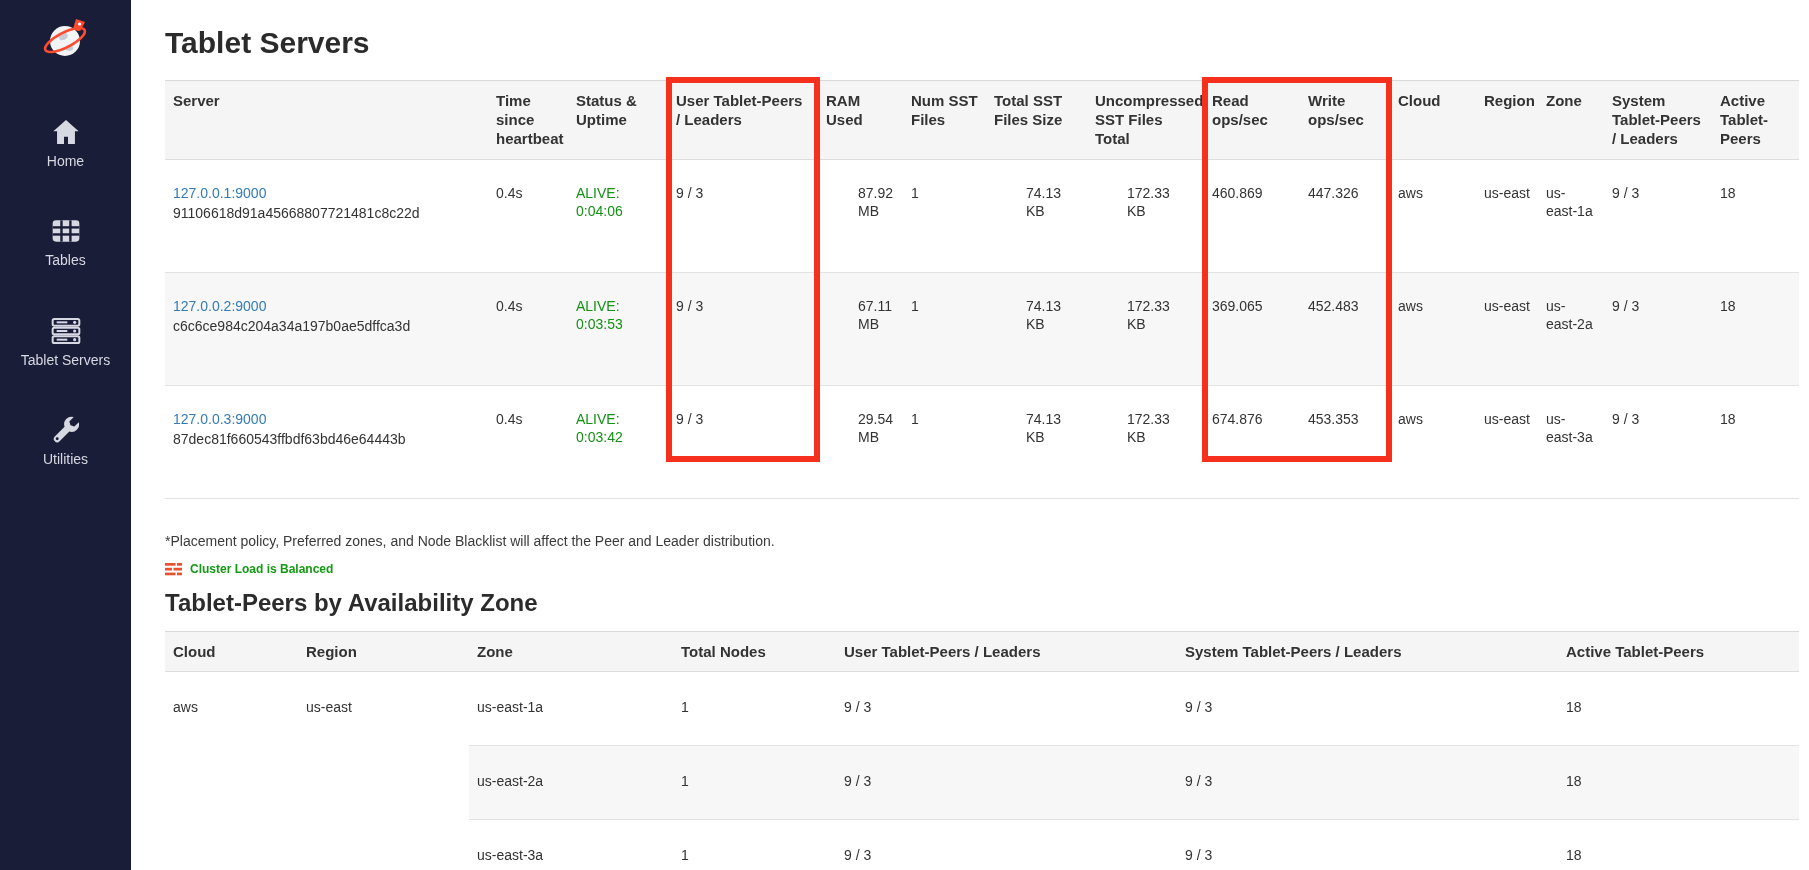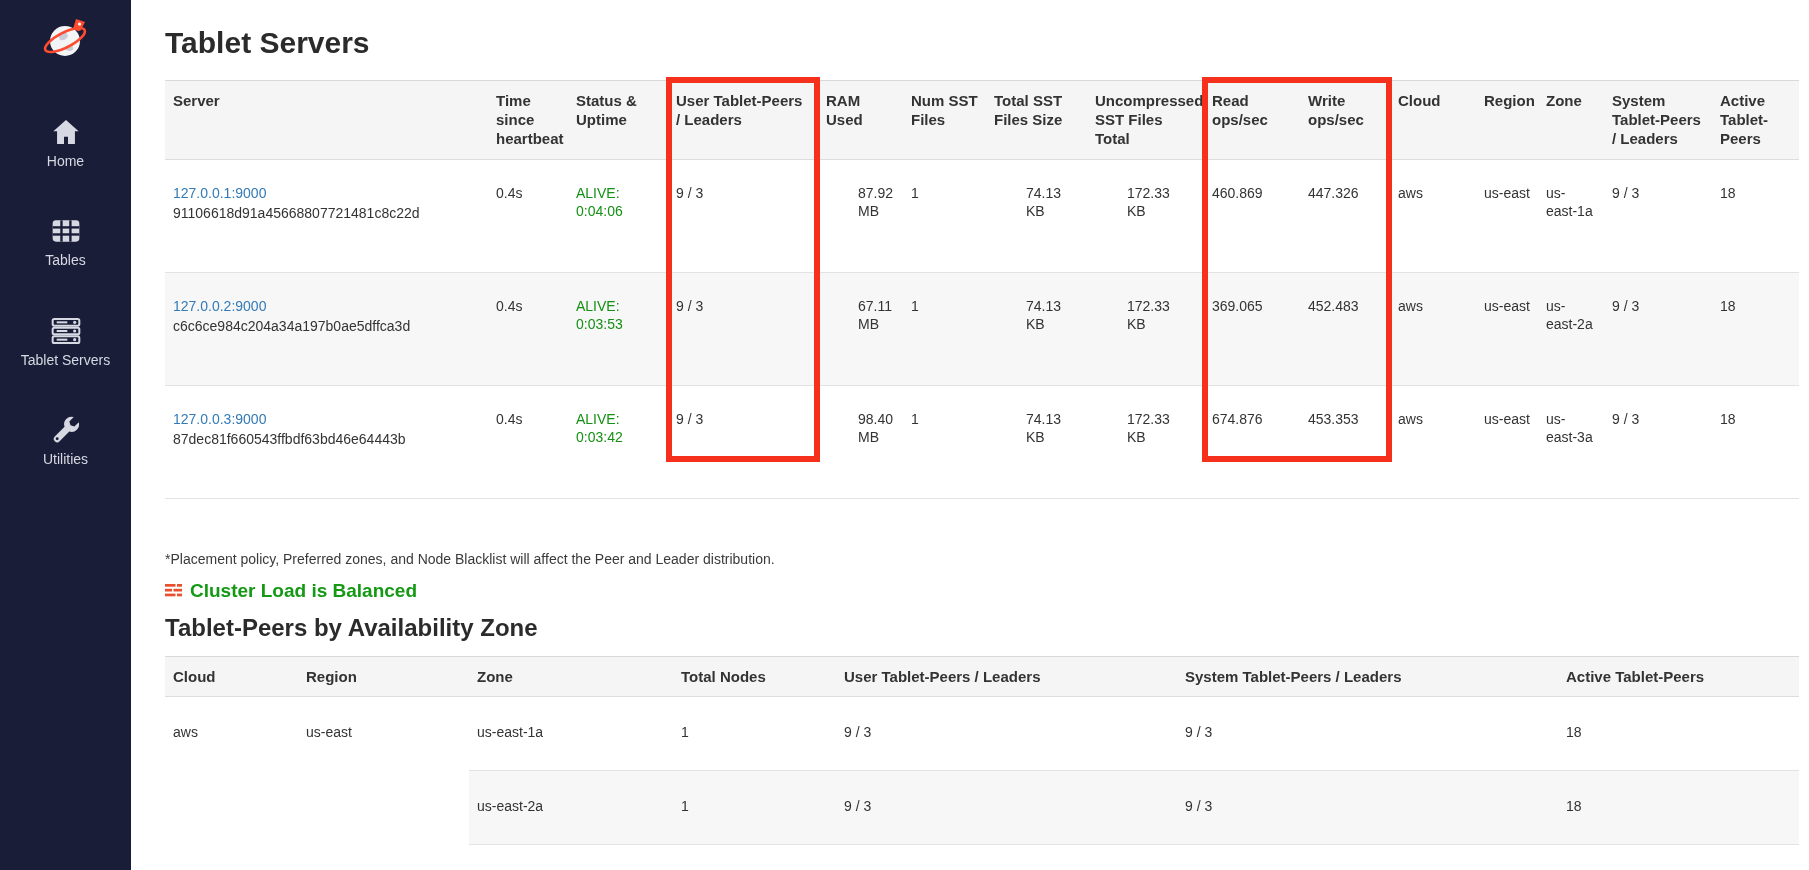--- a/index.html
+++ b/index.html
@@ -40,23 +40,23 @@
   .uuid{color:#333;}
   .status-line{display:block;color:var(--status-green);}
   .val-narrow{display:inline-block;max-width:50px;margin-left:32px;}
   .table1-wrap{position:relative;width:1634px;}
 
   
   .annotation-box{position:absolute;border:6px solid var(--annotation-red);pointer-events:none;top:-3px;height:385px;}
   .annotation-user{left:501px;width:154px;}
   .annotation-ops{left:1037px;width:190px;}
 
-  .footnote{margin-top:52px;font-size:14px;color:#3a3a3a;}
+  .footnote{margin-top:34px;font-size:14px;color:#3a3a3a;}
   .balance-row{margin-top:13px;display:flex;align-items:center;gap:8px;}
-  .balance-label{font-size:19px;font-weight:700;color:var(--balanced-green);}
+  .balance-label{font-size:12px;font-weight:700;color:var(--balanced-green);}
 
   
   .az-table{width:1634px;}
   .az-table td{padding:26px 8px 8px 8px;height:74px;}
   .az-table tbody tr{border-bottom:1px solid #e3e3e3;}
   .az-table tbody tr.striped td{background:#f7f7f7;}
   .az-table td.rowspan-cell{background:#fff;}
 </style>
 </head>
 <body>
@@ -216,21 +216,21 @@
             <td>
               <a class="server-link">127.0.0.3:9000</a><br>
               <span class="uuid">87dec81f660543ffbdf63bd46e64443b</span>
             </td>
             <td>0.4s</td>
             <td>
               <span class="status-line">ALIVE:</span>
               <span class="status-line">0:03:42</span>
             </td>
             <td>9 / 3</td>
-            <td><span class="val-narrow">98.40 MB</span></td>
+            <td><span class="val-narrow">29.54 MB</span></td>
             <td>1</td>
             <td><span class="val-narrow">74.13 KB</span></td>
             <td><span class="val-narrow">172.33 KB</span></td>
             <td>674.876</td>
             <td>453.353</td>
             <td>aws</td>
             <td>us-east</td>
             <td>us-east-3a</td>
             <td>9 / 3</td>
             <td>18</td>

